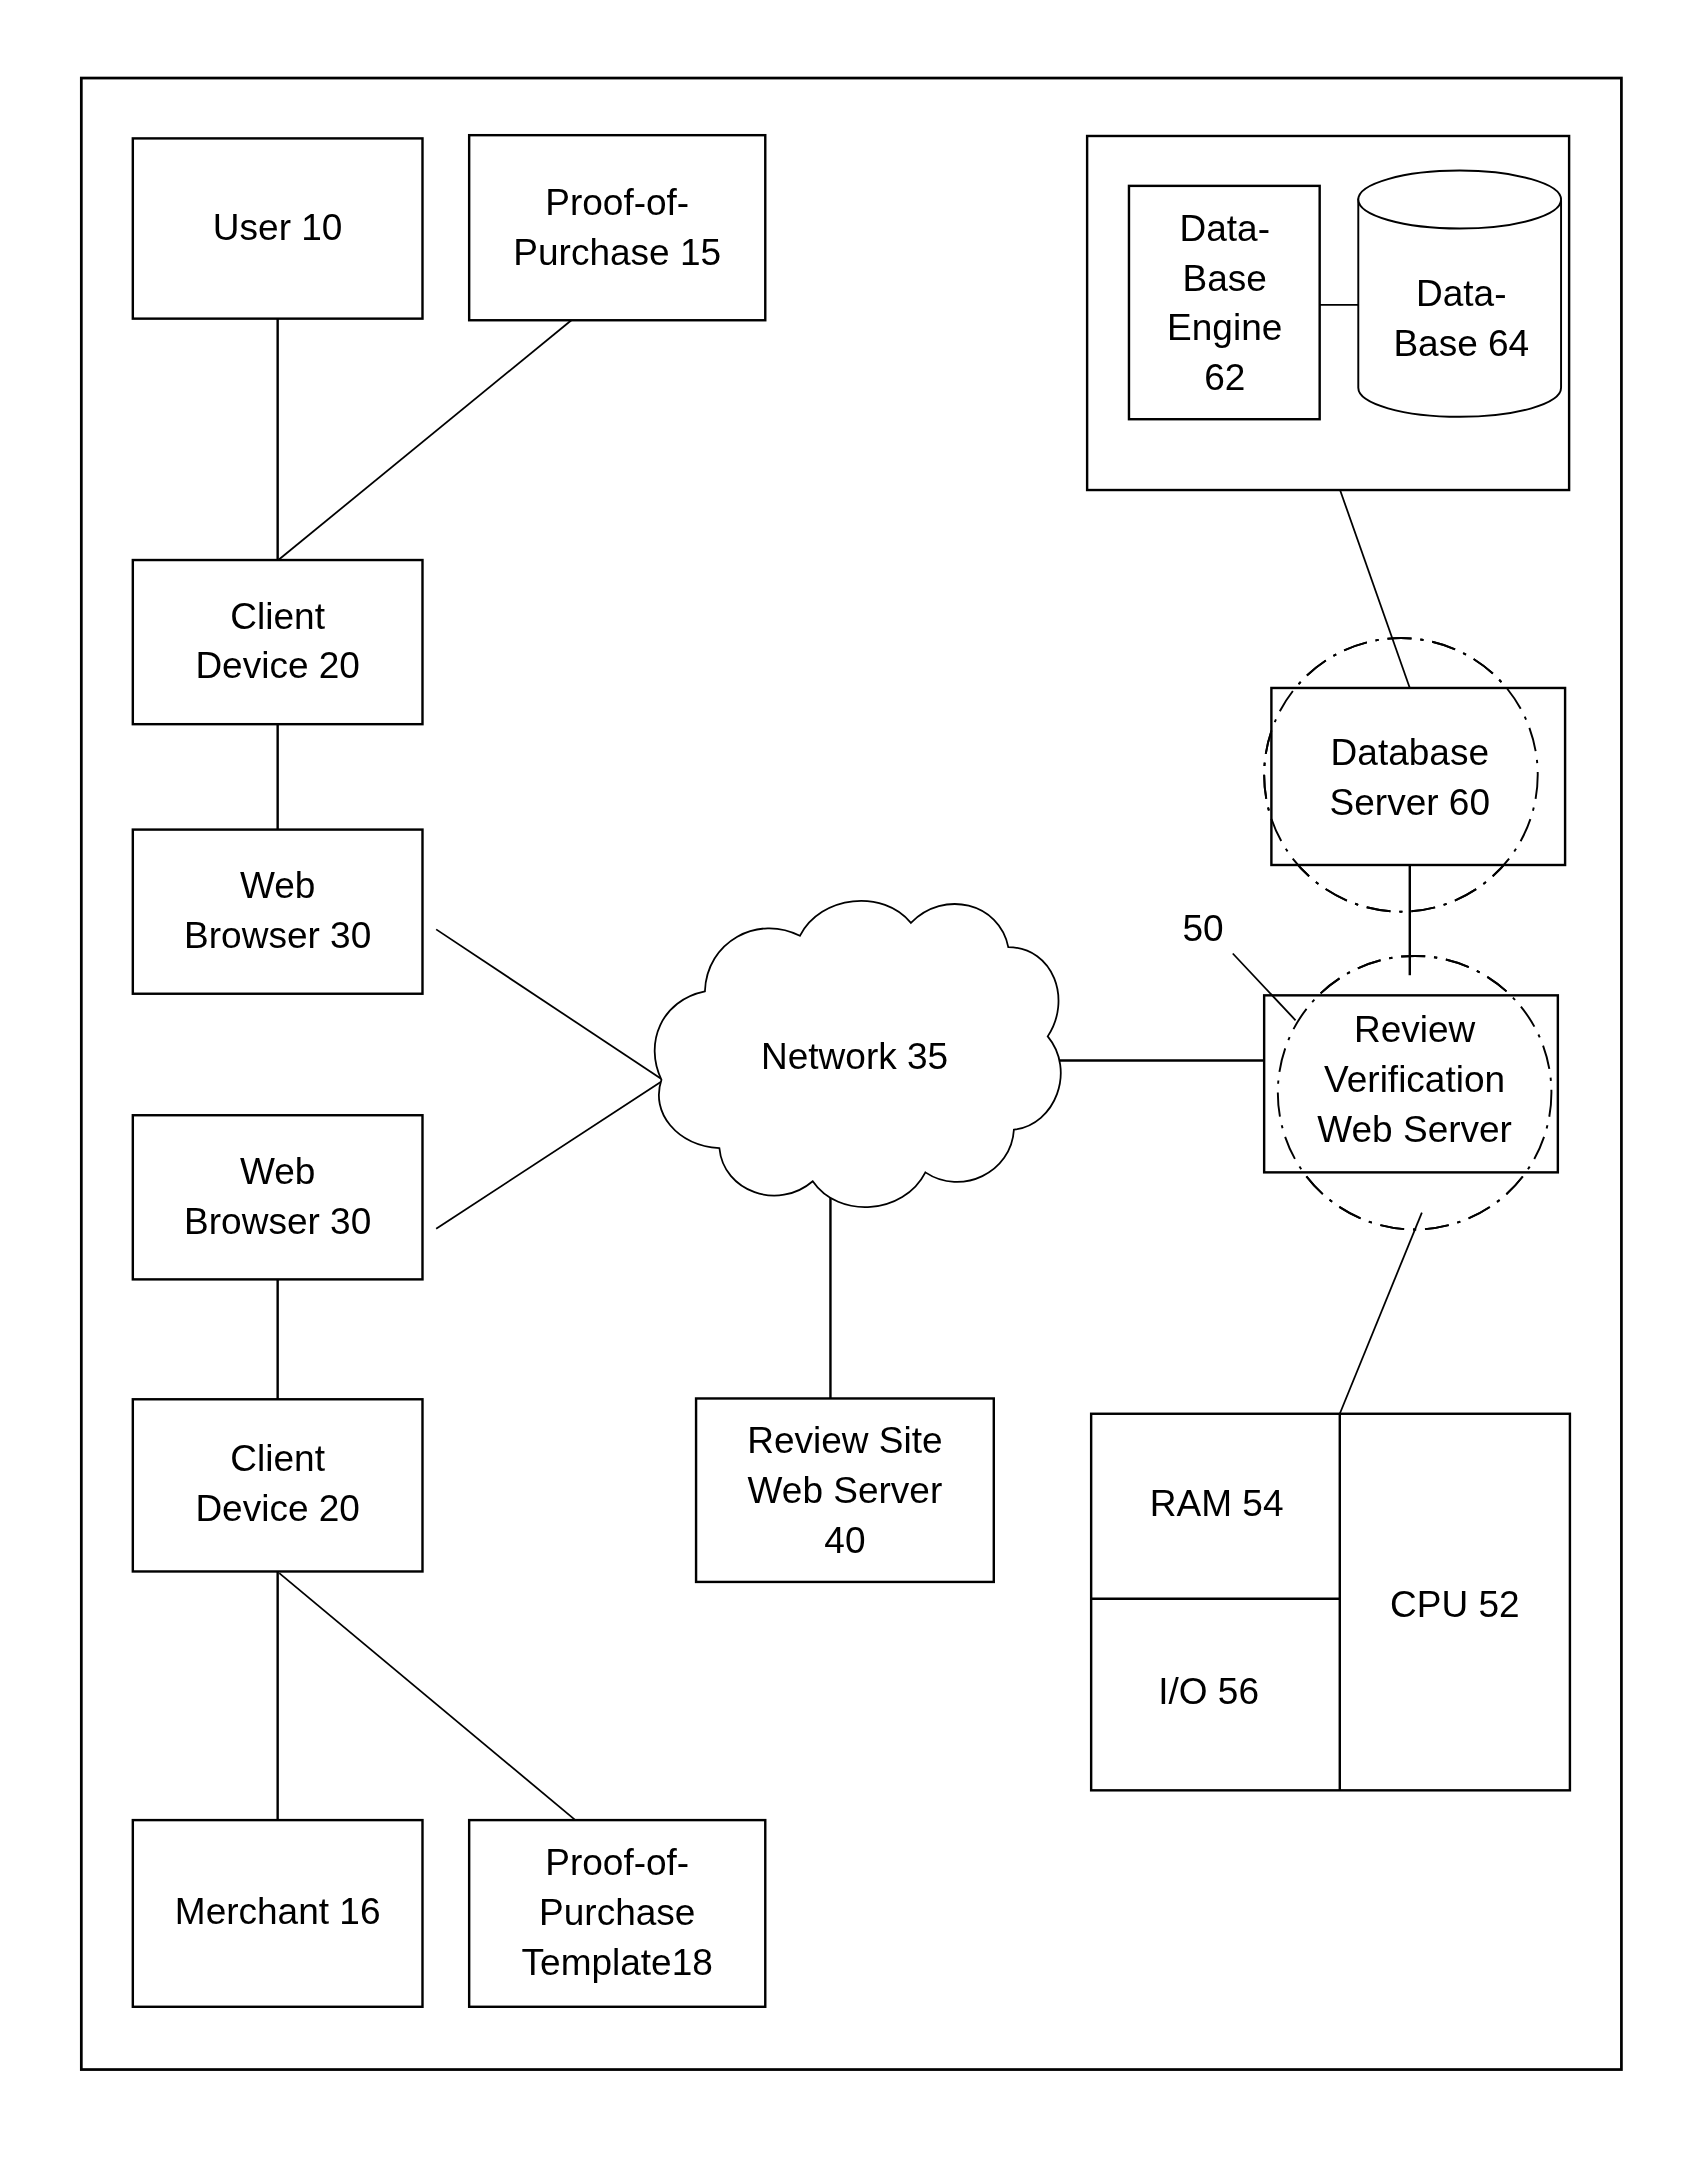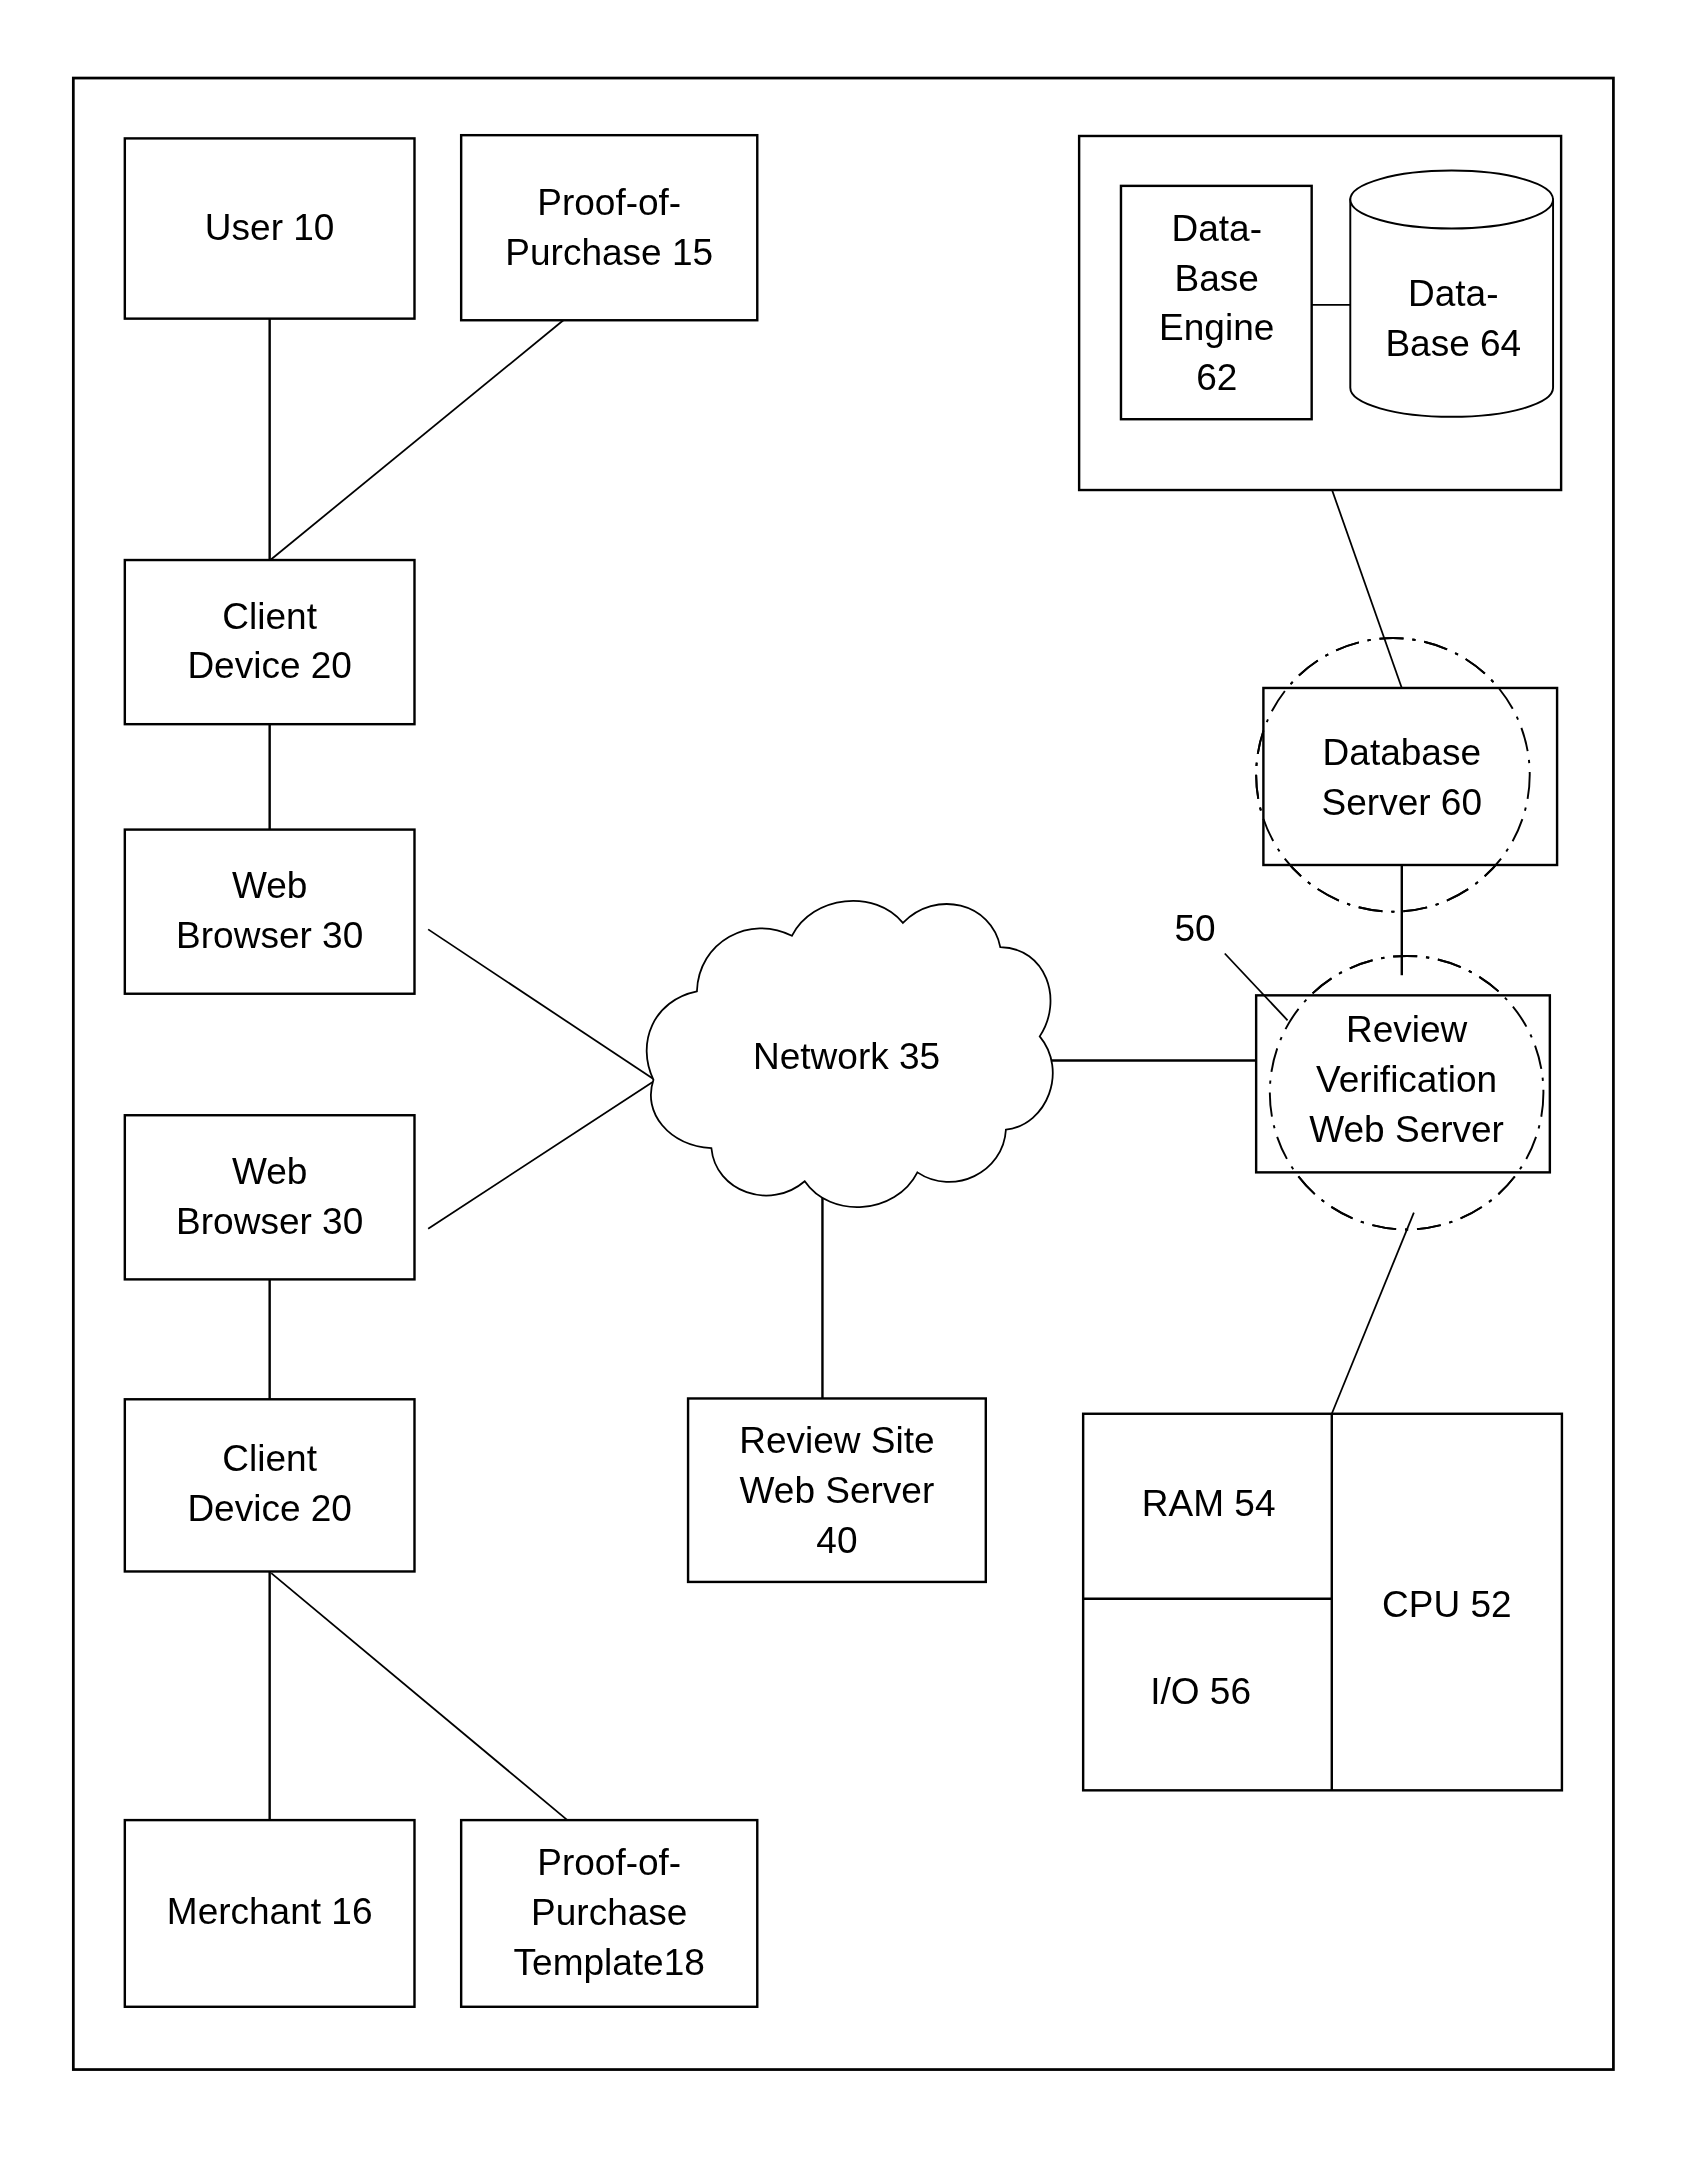--- a/index.html
+++ b/index.html
@@ -10,21 +10,21 @@
   body {
     width: 1698px;
     height: 2183px;
     font-family: "Liberation Sans", sans-serif;
     position: relative;
     overflow: hidden;
   }
   #diagram-root {
     position: absolute;
     top: 0;
-    left: 0;
+    left: 8px;
     width: 1578px;
     height: 2183px;
   }
   svg { display: block; }
   .box-fill { fill: #ffffff; stroke: #000000; stroke-width: 3; }
   .thin-line { fill: none; stroke: #000000; stroke-width: 3; }
   .hair-line { fill: none; stroke: #000000; stroke-width: 2.2; }
   .cloud-line { fill: #ffffff; stroke: #000000; stroke-width: 2.2; }
   .dash-dot { fill: none; stroke: #000000; stroke-width: 2.4; stroke-dasharray: 30 11 4 11; }
   .cyl-line { fill: #ffffff; stroke: #000000; stroke-width: 2.4; }

